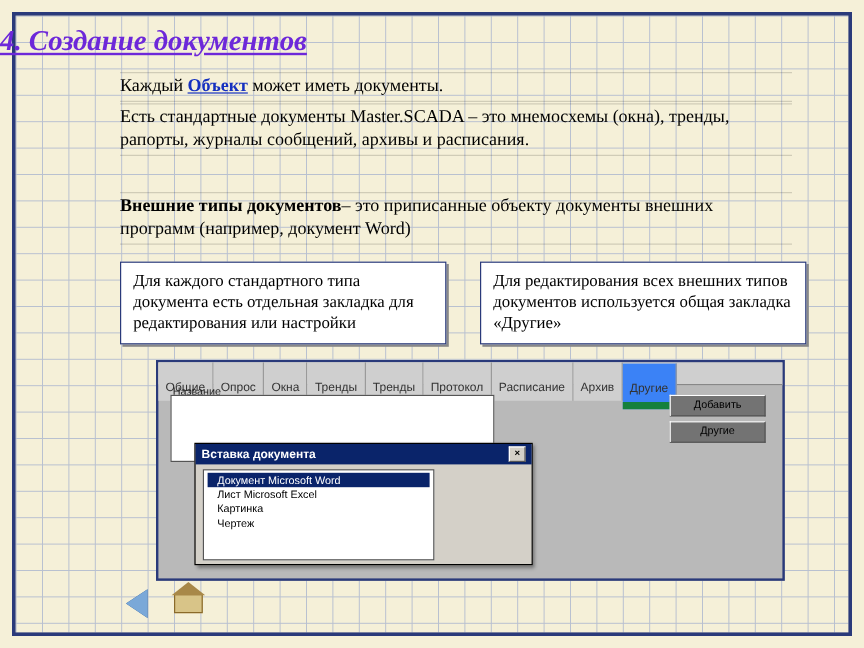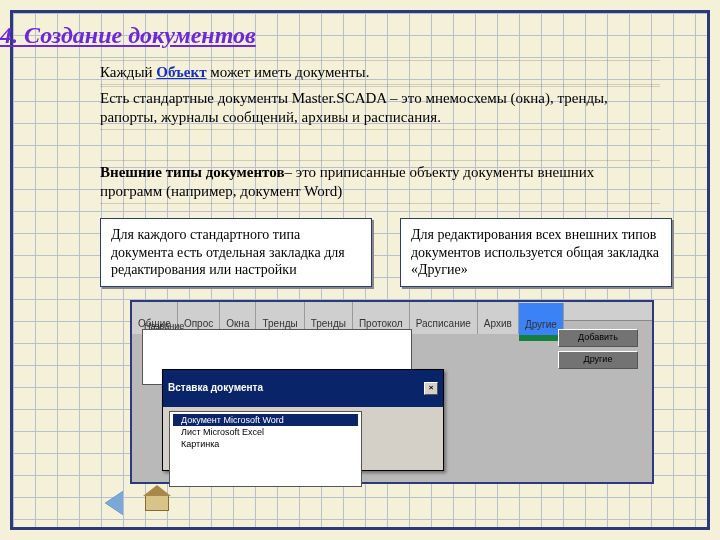--- a/index.html
+++ b/index.html
@@ -113,24 +113,24 @@
     width: 280px; height: 100px;
     background: #d4d0c8;
     border: 1px solid #000;
     box-shadow: 2px 2px 3px rgba(0,0,0,0.4);
   }
   .dlg-title {
     background: #0a246a;
     color: #fff;
     font-size: 10px;
     font-weight: bold;
-    padding: 12px 5px;
+    padding: 2px 5px;
     display: flex;
     justify-content: space-between;
-    align-items: flex-start;
+    align-items: flex-end;
   }
   .dlg-close {
     width: 12px; height: 11px;
     background: #d4d0c8;
     border: 1px solid #555;
     border-top-color:#fff; border-left-color:#fff;
     font-size: 8px; line-height: 9px; text-align: center;
     color: #000;
   }
   .dlg-body { position: relative; padding: 4px; height: calc(100% - 18px); }
@@ -221,20 +221,21 @@
     <div class="dialog">
       <div class="dlg-title">
         <span>Вставка документа</span>
         <span class="dlg-close">×</span>
       </div>
       <div class="dlg-body">
         <div class="dlg-list">
           <div class="item sel">Документ Microsoft Word</div>
           <div class="item">Лист Microsoft Excel</div>
           <div class="item">Картинка</div>
+          <div class="item">Чертеж</div>
         </div>
       </div>
     </div>
   </div>
 </div>
 
 <div class="nav-icons">
   <div class="nav-back"></div>
   <div class="nav-home"></div>
 </div>

